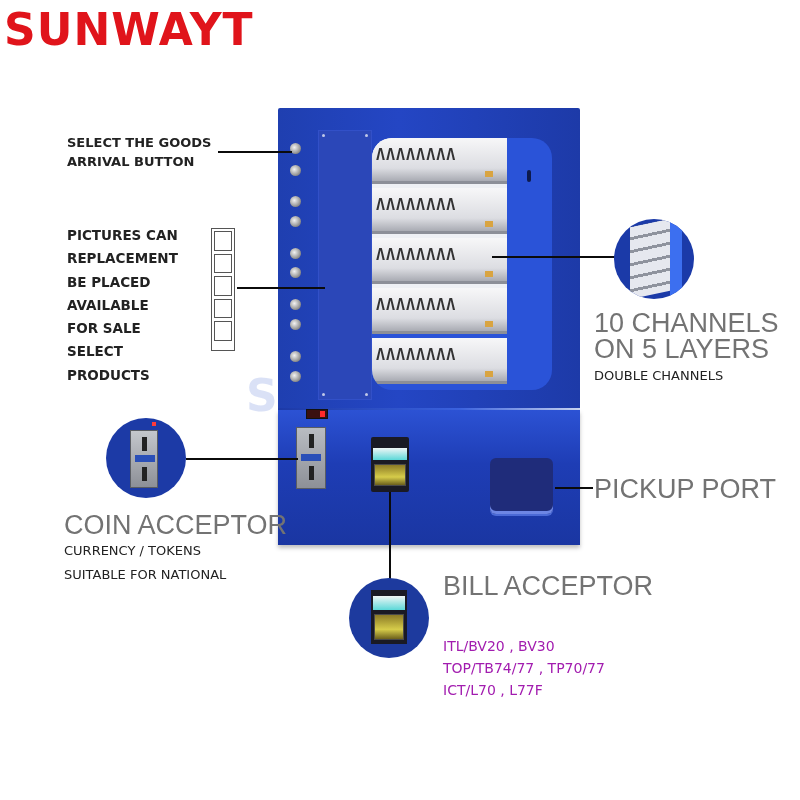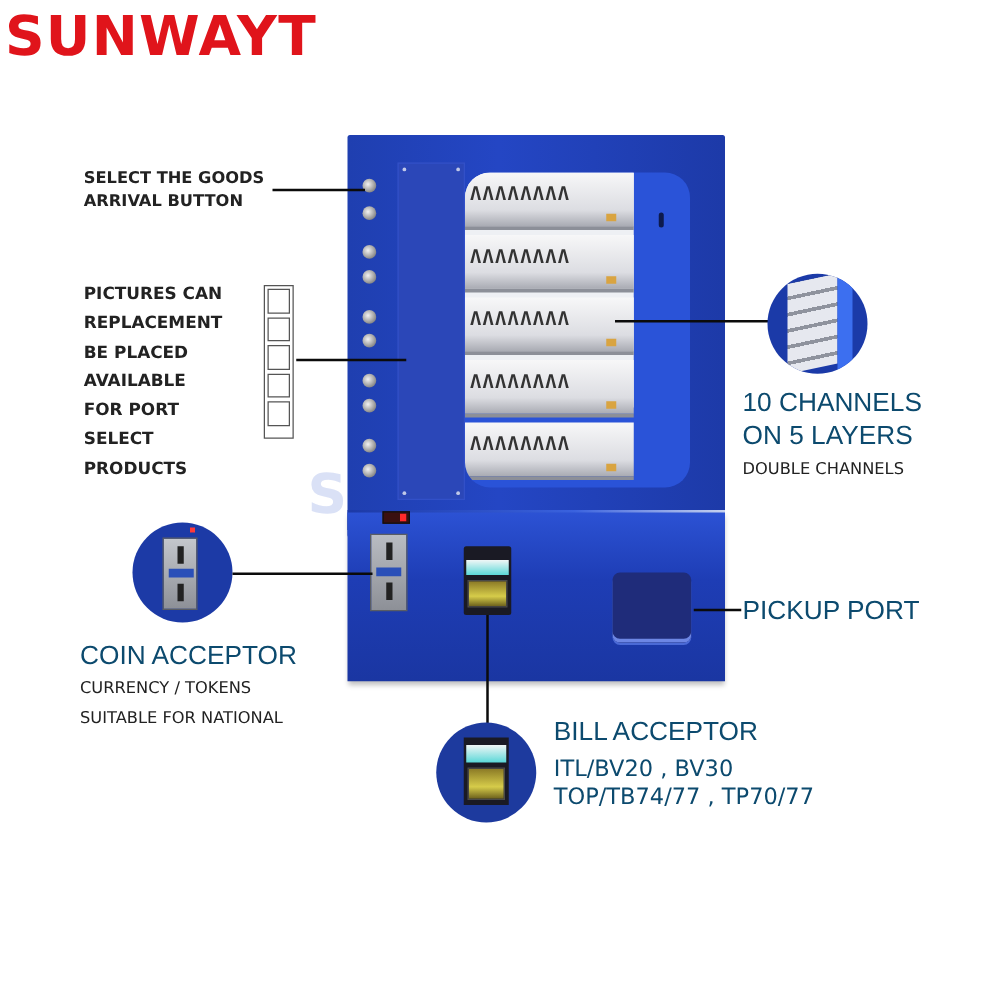--- a/index.html
+++ b/index.html
@@ -4,23 +4,23 @@
 <style>
   * { box-sizing: border-box; margin: 0; padding: 0; }
   html, body { width: 800px; height: 800px; background: #ffffff; overflow: hidden; }
   body { position: relative; font-family: "Liberation Sans", "DejaVu Sans", sans-serif; color: #1c1c1c; }
 
   .brand { position: absolute; left: 4px; top: 4px; font-family: "DejaVu Sans", sans-serif; font-weight: bold; font-size: 44px; letter-spacing: 1px; color: #e0141b; }
 
   .label { position: absolute; color: #1e1e1e; }
   .lbl-small { font-family: "DejaVu Sans", sans-serif; font-size: 13px; font-weight: bold; line-height: 19px; color: #222; }
   .lbl-list { font-family: "DejaVu Sans", sans-serif; font-size: 13.5px; font-weight: bold; line-height: 23.3px; color: #222; }
-  .lbl-big { font-family: "Liberation Sans", sans-serif; font-size: 21px; line-height: 26px; color: #0c4a6e; }
+  .lbl-big { font-family: "Liberation Sans", sans-serif; font-size: 27px; line-height: 26px; color: #737373; }
   .lbl-sub { font-family: "DejaVu Sans", sans-serif; font-size: 13px; line-height: 24px; color: #222; }
-  .lbl-bill { font-family: "DejaVu Sans", sans-serif; font-size: 18px; line-height: 22px; color: #0c4a6e; }
+  .lbl-bill { font-family: "DejaVu Sans", sans-serif; font-size: 14px; line-height: 22px; color: #a21caf; margin-top: 30px; }
 
   .line { position: absolute; background: #0b0b0b; }
 
   
   .machine { position: absolute; left: 278px; top: 108px; width: 302px; height: 322px; background: linear-gradient(90deg,#1f3fb0 0%,#2446c4 40%,#1d3aa8 100%); border-radius: 2px; }
   .machine-bottom { position: absolute; left: 278px; top: 410px; width: 302px; height: 135px; background: linear-gradient(180deg,#2c52d4 0%,#1e3db5 40%,#1a36a2 100%); box-shadow: 0 3px 4px rgba(0,0,0,0.25); }
   .band { position: absolute; left: 278px; top: 408px; width: 302px; height: 16px; background: linear-gradient(90deg,#1d3aa8 0%,#3b63e0 60%,#c9d4f0 100%); }
   .window { position: absolute; left: 372px; top: 138px; width: 180px; height: 252px; background: #2a53d8; border-radius: 20px; overflow: hidden; }
   .window-inner { position: absolute; left: 0; top: 0; width: 135px; height: 188px; background: #eef0f4; }
   .shelf { position: absolute; left: 0; width: 135px; height: 46px; background: linear-gradient(180deg,#f7f7f8 0%,#dcdde2 70%,#a9abb3 100%); border-bottom: 3px solid #8c8f98; }
@@ -145,21 +145,21 @@
   <div>SELECT THE GOODS</div>
   <div>ARRIVAL BUTTON</div>
 </div>
 <div class="line" style="left:218px;top:151px;width:74px;height:2px"></div>
 
 <div class="label lbl-list" style="left:67px;top:224px">
   <div>PICTURES CAN</div>
   <div>REPLACEMENT</div>
   <div>BE PLACED</div>
   <div>AVAILABLE</div>
-  <div>FOR PORT</div>
+  <div>FOR SALE</div>
   <div>SELECT</div>
   <div>PRODUCTS</div>
 </div>
 <div class="picbox-wrap">
   <div class="picbox"></div>
   <div class="picbox"></div>
   <div class="picbox"></div>
   <div class="picbox"></div>
   <div class="picbox"></div>
 </div>
@@ -197,13 +197,14 @@
 <div class="line" style="left:389px;top:492px;width:2px;height:88px"></div>
 <div class="circle circle-bill">
   <div class="bb-frame"></div>
   <span class="bill-top"></span>
   <span class="bill-bot"></span>
 </div>
 <div class="label lbl-big" style="left:443px;top:573px">BILL ACCEPTOR</div>
 <div class="label lbl-bill" style="left:443px;top:605px">
   <div>ITL/BV20 , BV30</div>
   <div>TOP/TB74/77 , TP70/77</div>
+  <div>ICT/L70 , L77F</div>
 </div>
 
 </body></html>

